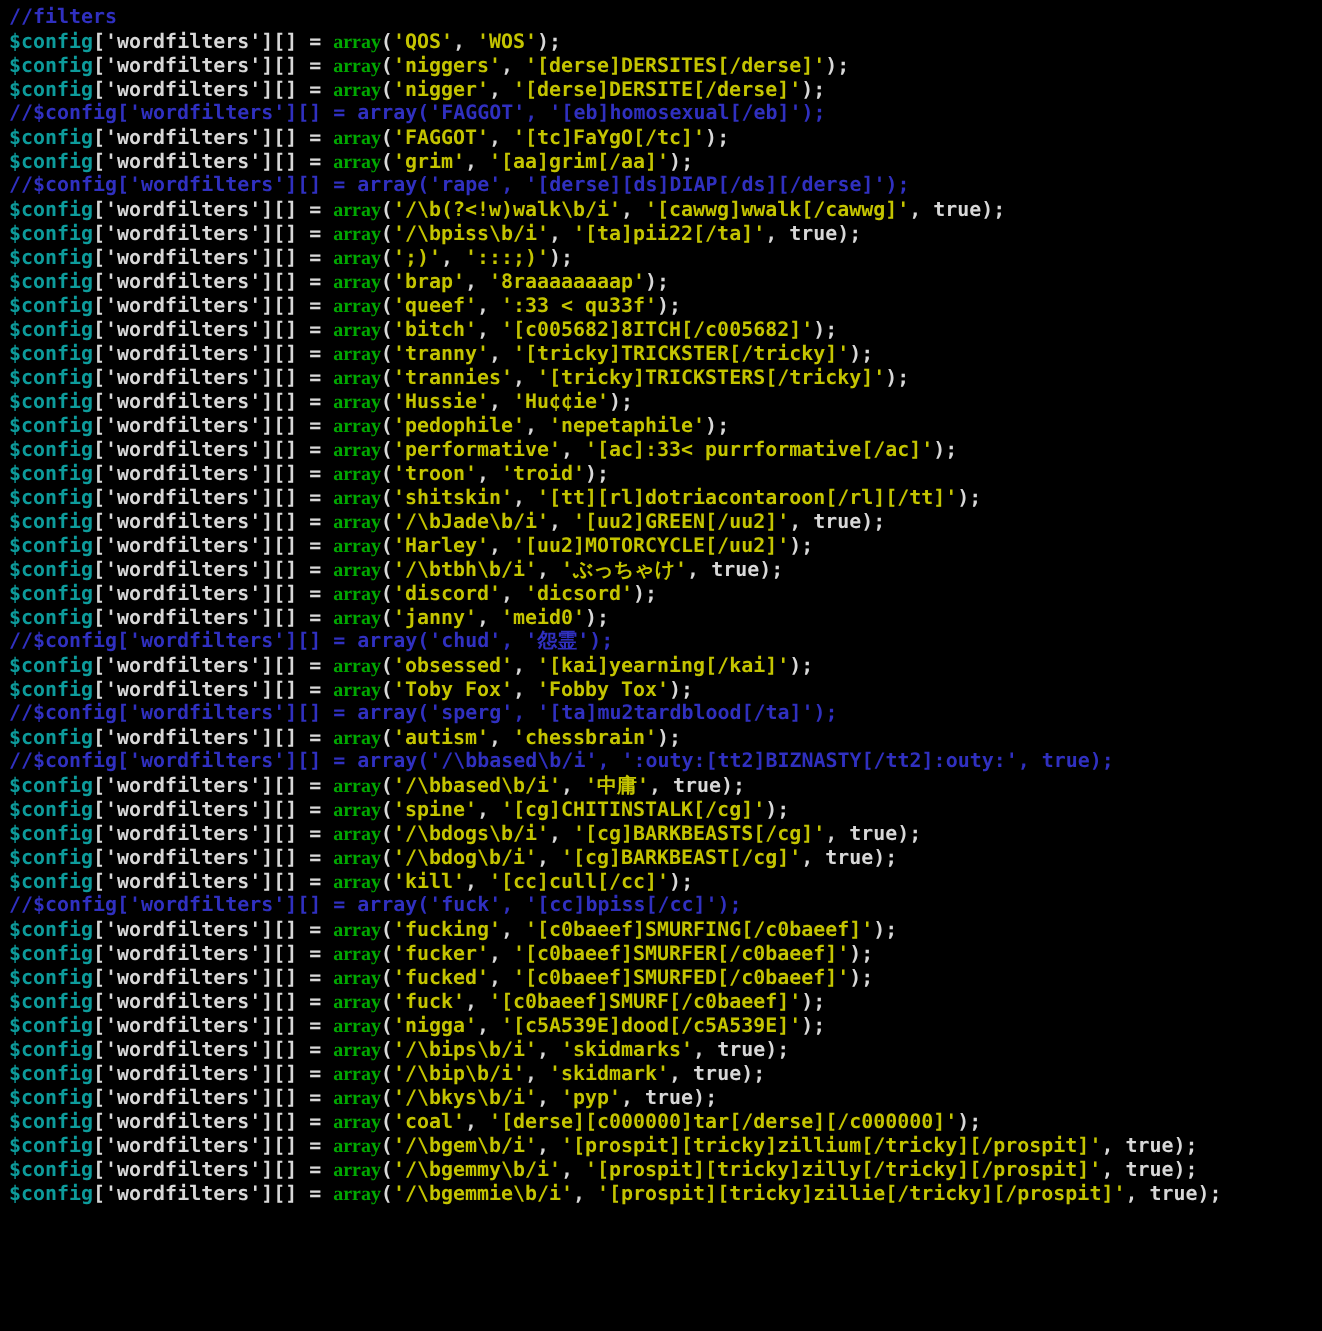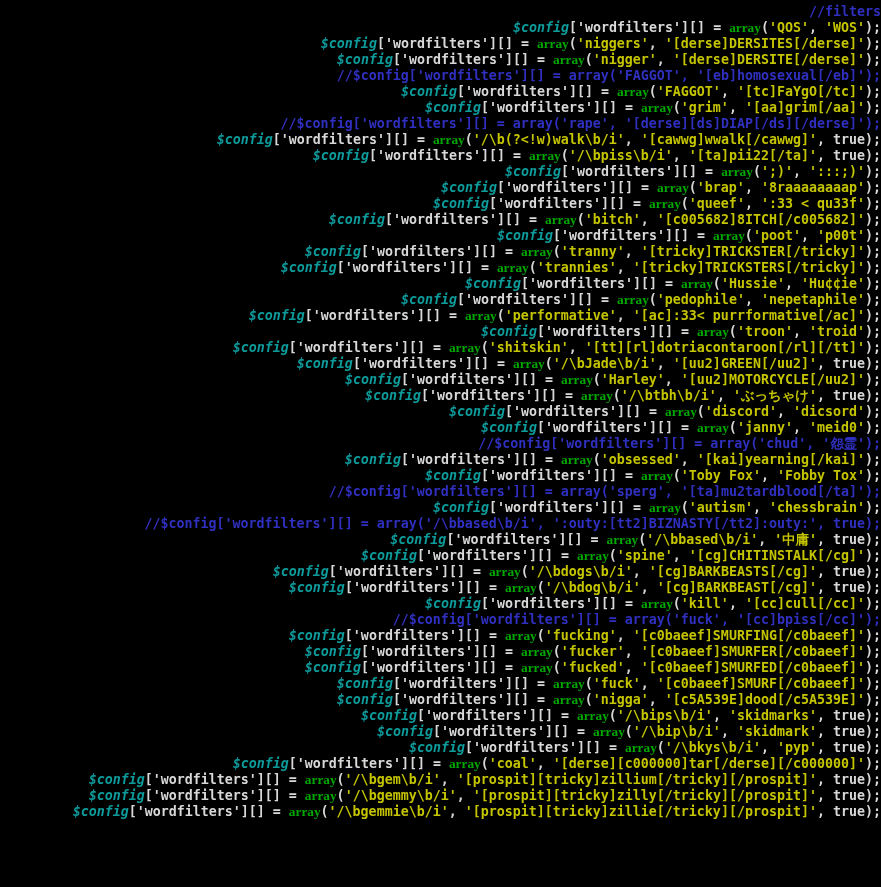--- a/index.html
+++ b/index.html
@@ -15,28 +15,27 @@
   .code-area {
     box-sizing: border-box;
     width: 881px;
     height: 887px;
     padding: 4px 0 0 6px;
     background: #000000;
     font-family: "DejaVu Sans Mono", "Liberation Mono", monospace;
     font-weight: bold;
     font-size: 13.3px;
     cursor: text;
-    text-align: right;
   }
   .line {
     height: 16px;
     line-height: 16px;
     white-space: pre;
   }
-  .tok-var   { color: var(--c-var, #0d9b9b); font-style: italic; }
+  .tok-var   { color: var(--c-var, #0d9b9b); }
   .tok-plain { color: var(--c-plain, #d8d8d8); }
   .tok-kw    { color: var(--c-kw, #00a800); font-family: Liberation Serif, serif; }
   .tok-str   { color: var(--c-str, #c4c400); }
   .comment   { color: var(--c-comment, #3030c0); }
 </style>
 </head>
 <body style="background: rgb(0, 0, 0);">
 
 <div class="code-area" id="code-area">
     <div class="line comment">//filters</div>
@@ -46,21 +45,20 @@
     <div class="line comment">//$config['wordfilters'][] = array('FAGGOT', '[eb]homosexual[/eb]');</div>
     <div class="line"><span class="tok-var">$config</span><span class="tok-plain">['wordfilters'][] = </span><span class="tok-kw">array</span><span class="tok-plain">(</span><span class="tok-str">'FAGGOT'</span><span class="tok-plain">, </span><span class="tok-str">'[tc]FaYgO[/tc]'</span><span class="tok-plain">);</span></div>
     <div class="line"><span class="tok-var">$config</span><span class="tok-plain">['wordfilters'][] = </span><span class="tok-kw">array</span><span class="tok-plain">(</span><span class="tok-str">'grim'</span><span class="tok-plain">, </span><span class="tok-str">'[aa]grim[/aa]'</span><span class="tok-plain">);</span></div>
     <div class="line comment">//$config['wordfilters'][] = array('rape', '[derse][ds]DIAP[/ds][/derse]');</div>
     <div class="line"><span class="tok-var">$config</span><span class="tok-plain">['wordfilters'][] = </span><span class="tok-kw">array</span><span class="tok-plain">(</span><span class="tok-str">'/\b(?&lt;!w)walk\b/i'</span><span class="tok-plain">, </span><span class="tok-str">'[cawwg]wwalk[/cawwg]'</span><span class="tok-plain">, true);</span></div>
     <div class="line"><span class="tok-var">$config</span><span class="tok-plain">['wordfilters'][] = </span><span class="tok-kw">array</span><span class="tok-plain">(</span><span class="tok-str">'/\bpiss\b/i'</span><span class="tok-plain">, </span><span class="tok-str">'[ta]pii22[/ta]'</span><span class="tok-plain">, true);</span></div>
     <div class="line"><span class="tok-var">$config</span><span class="tok-plain">['wordfilters'][] = </span><span class="tok-kw">array</span><span class="tok-plain">(</span><span class="tok-str">';)'</span><span class="tok-plain">, </span><span class="tok-str">':::;)'</span><span class="tok-plain">);</span></div>
     <div class="line"><span class="tok-var">$config</span><span class="tok-plain">['wordfilters'][] = </span><span class="tok-kw">array</span><span class="tok-plain">(</span><span class="tok-str">'brap'</span><span class="tok-plain">, </span><span class="tok-str">'8raaaaaaaap'</span><span class="tok-plain">);</span></div>
     <div class="line"><span class="tok-var">$config</span><span class="tok-plain">['wordfilters'][] = </span><span class="tok-kw">array</span><span class="tok-plain">(</span><span class="tok-str">'queef'</span><span class="tok-plain">, </span><span class="tok-str">':33 &lt; qu33f'</span><span class="tok-plain">);</span></div>
     <div class="line"><span class="tok-var">$config</span><span class="tok-plain">['wordfilters'][] = </span><span class="tok-kw">array</span><span class="tok-plain">(</span><span class="tok-str">'bitch'</span><span class="tok-plain">, </span><span class="tok-str">'[c005682]8ITCH[/c005682]'</span><span class="tok-plain">);</span></div>
-    <div class="line"><span class="tok-var">$config</span><span class="tok-plain">['wordfilters'][] = </span><span class="tok-kw">array</span><span class="tok-plain">(</span><span class="tok-str">'poot'</span><span class="tok-plain">, </span><span class="tok-str">'p00t'</span><span class="tok-plain">);</span></div>
     <div class="line"><span class="tok-var">$config</span><span class="tok-plain">['wordfilters'][] = </span><span class="tok-kw">array</span><span class="tok-plain">(</span><span class="tok-str">'tranny'</span><span class="tok-plain">, </span><span class="tok-str">'[tricky]TRICKSTER[/tricky]'</span><span class="tok-plain">);</span></div>
     <div class="line"><span class="tok-var">$config</span><span class="tok-plain">['wordfilters'][] = </span><span class="tok-kw">array</span><span class="tok-plain">(</span><span class="tok-str">'trannies'</span><span class="tok-plain">, </span><span class="tok-str">'[tricky]TRICKSTERS[/tricky]'</span><span class="tok-plain">);</span></div>
     <div class="line"><span class="tok-var">$config</span><span class="tok-plain">['wordfilters'][] = </span><span class="tok-kw">array</span><span class="tok-plain">(</span><span class="tok-str">'Hussie'</span><span class="tok-plain">, </span><span class="tok-str">'Hu¢¢ie'</span><span class="tok-plain">);</span></div>
     <div class="line"><span class="tok-var">$config</span><span class="tok-plain">['wordfilters'][] = </span><span class="tok-kw">array</span><span class="tok-plain">(</span><span class="tok-str">'pedophile'</span><span class="tok-plain">, </span><span class="tok-str">'nepetaphile'</span><span class="tok-plain">);</span></div>
     <div class="line"><span class="tok-var">$config</span><span class="tok-plain">['wordfilters'][] = </span><span class="tok-kw">array</span><span class="tok-plain">(</span><span class="tok-str">'performative'</span><span class="tok-plain">, </span><span class="tok-str">'[ac]:33&lt; purrformative[/ac]'</span><span class="tok-plain">);</span></div>
     <div class="line"><span class="tok-var">$config</span><span class="tok-plain">['wordfilters'][] = </span><span class="tok-kw">array</span><span class="tok-plain">(</span><span class="tok-str">'troon'</span><span class="tok-plain">, </span><span class="tok-str">'troid'</span><span class="tok-plain">);</span></div>
     <div class="line"><span class="tok-var">$config</span><span class="tok-plain">['wordfilters'][] = </span><span class="tok-kw">array</span><span class="tok-plain">(</span><span class="tok-str">'shitskin'</span><span class="tok-plain">, </span><span class="tok-str">'[tt][rl]dotriacontaroon[/rl][/tt]'</span><span class="tok-plain">);</span></div>
     <div class="line"><span class="tok-var">$config</span><span class="tok-plain">['wordfilters'][] = </span><span class="tok-kw">array</span><span class="tok-plain">(</span><span class="tok-str">'/\bJade\b/i'</span><span class="tok-plain">, </span><span class="tok-str">'[uu2]GREEN[/uu2]'</span><span class="tok-plain">, true);</span></div>
     <div class="line"><span class="tok-var">$config</span><span class="tok-plain">['wordfilters'][] = </span><span class="tok-kw">array</span><span class="tok-plain">(</span><span class="tok-str">'Harley'</span><span class="tok-plain">, </span><span class="tok-str">'[uu2]MOTORCYCLE[/uu2]'</span><span class="tok-plain">);</span></div>
     <div class="line"><span class="tok-var">$config</span><span class="tok-plain">['wordfilters'][] = </span><span class="tok-kw">array</span><span class="tok-plain">(</span><span class="tok-str">'/\btbh\b/i'</span><span class="tok-plain">, </span><span class="tok-str">'ぶっちゃけ'</span><span class="tok-plain">, true);</span></div>

